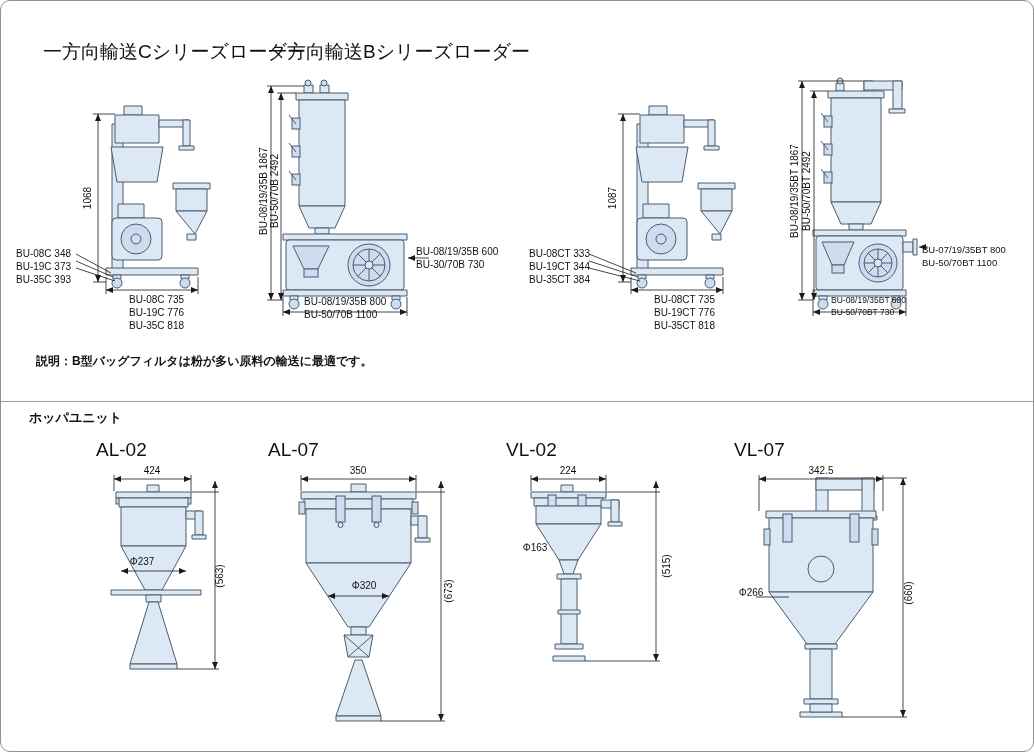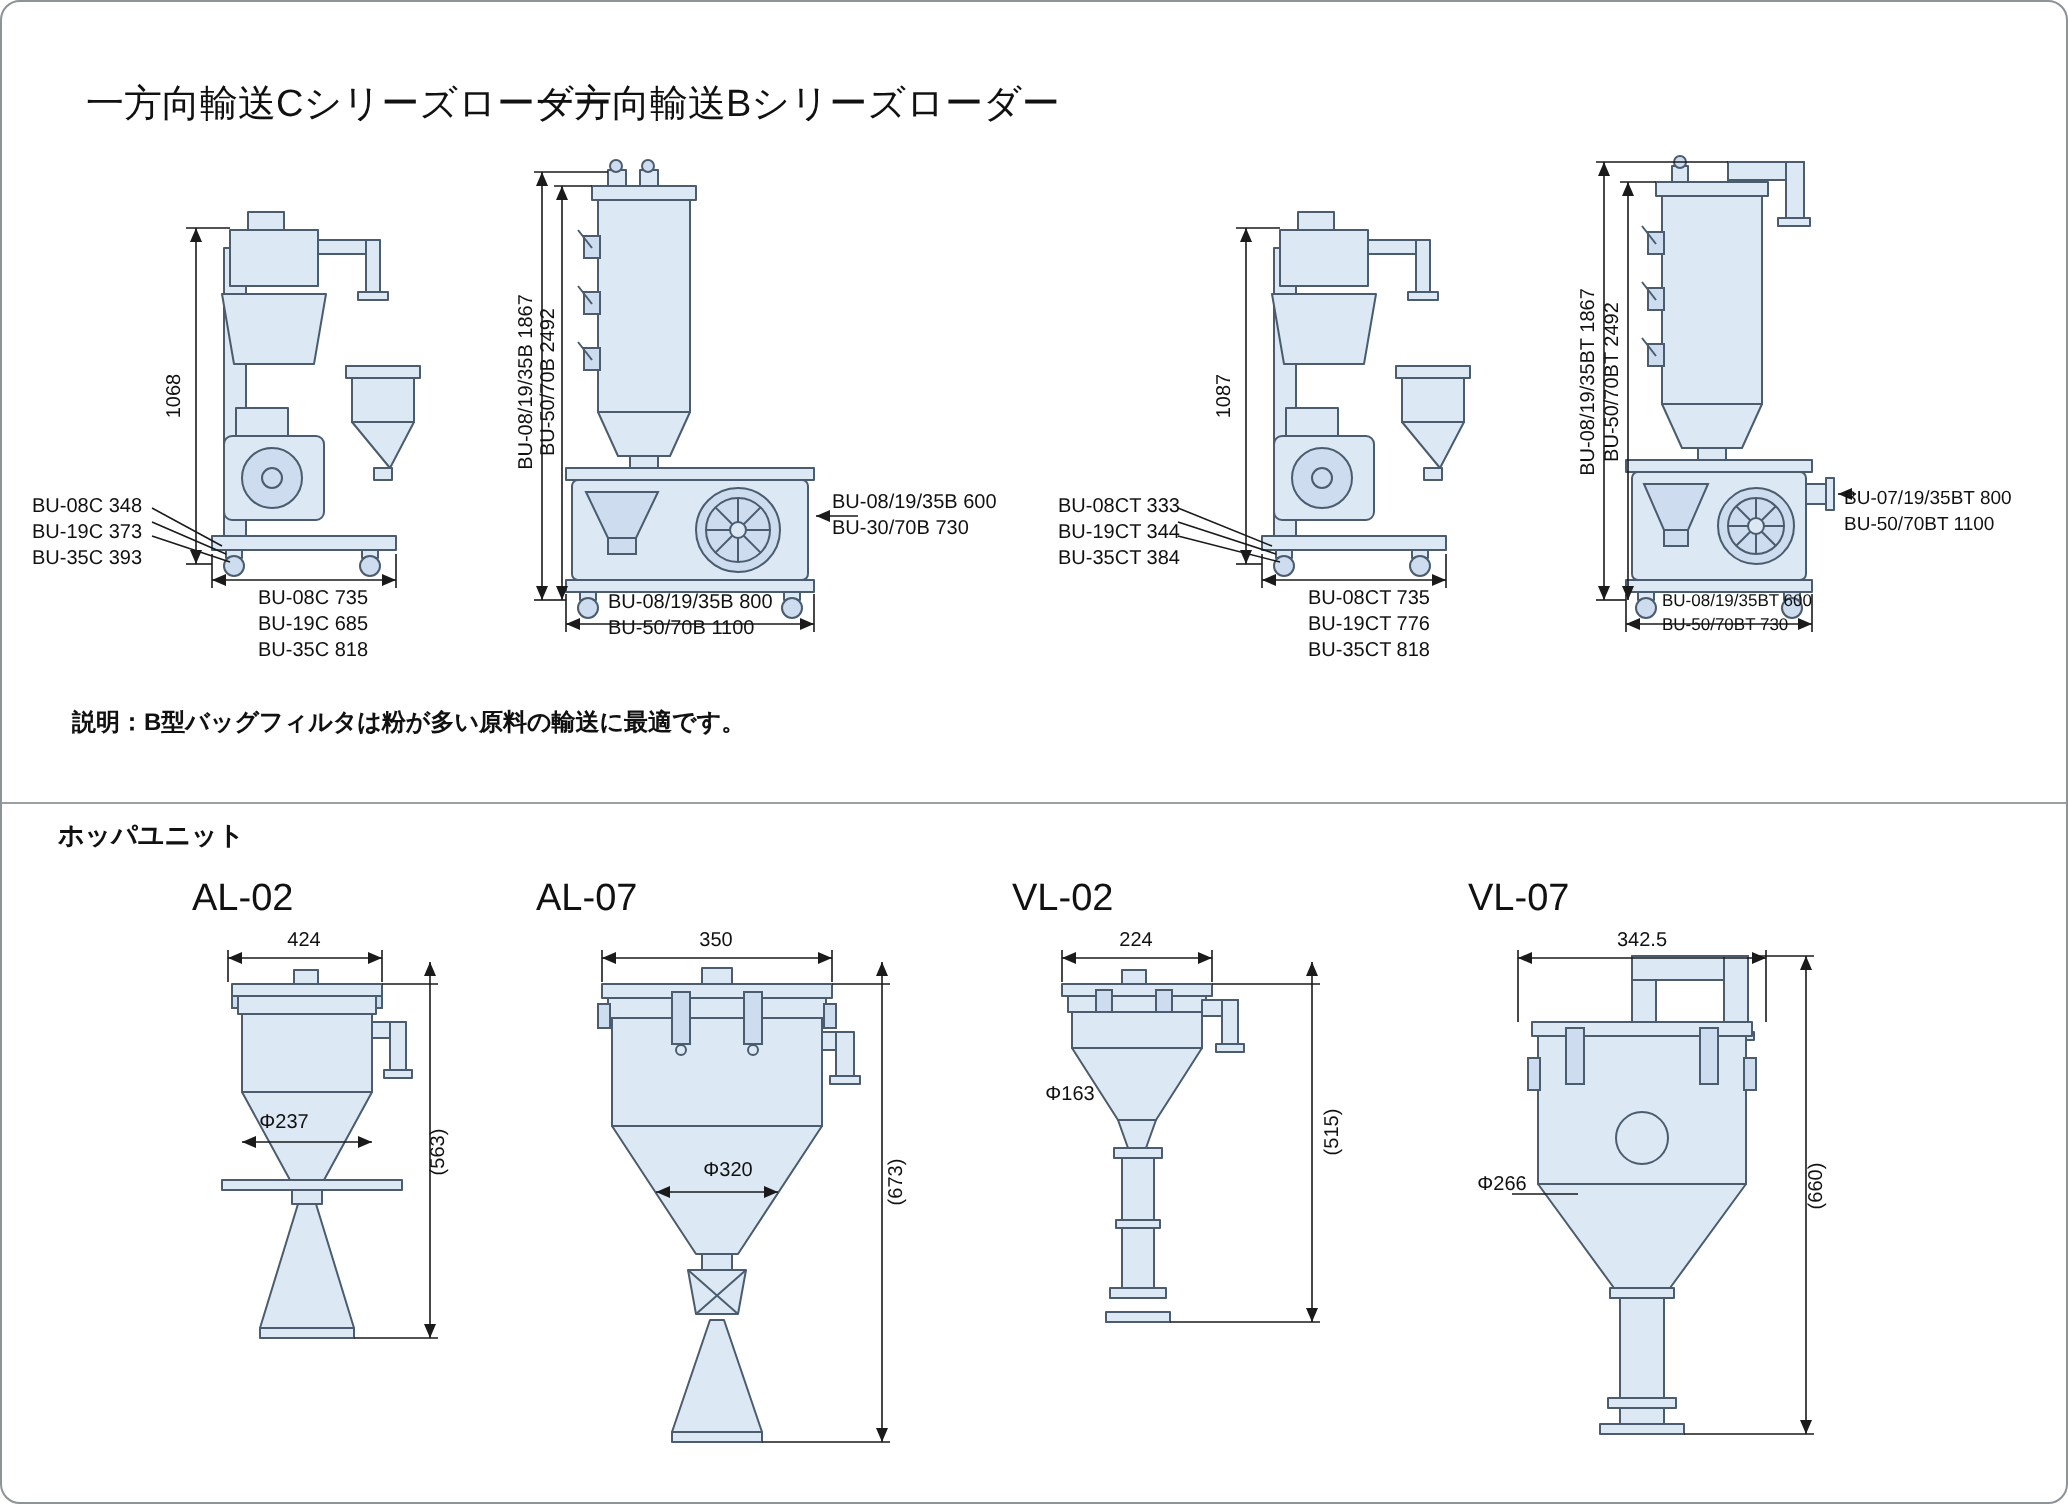--- a/index.html
+++ b/index.html
@@ -75,21 +75,21 @@
       </g>
     </svg>
     <div class="dimlbl rot" style="left:52px;top:161px;width:40px">1068</div>
     <div class="lbl r" style="left:0;top:216px;width:62px">
       <div>BU-08C 348</div>
       <div>BU-19C 373</div>
       <div>BU-35C 393</div>
     </div>
     <div class="lbl" style="left:113px;top:262px">
       <div>BU-08C 735</div>
-      <div>BU-19C 685</div>
+      <div>BU-19C 776</div>
       <div>BU-35C 818</div>
     </div>
   </div>
 
   <div class="diag" style="left:258px;top:30px;width:255px;height:310px">
     <div class="dtitle" style="left:9px;width:200px">一方向輸送Bシリーズローダー</div>
     <svg style="left:0;top:45px" width="255" height="250" viewBox="0 0 255 250">
       <g>
         <rect class="m" x="45" y="9" width="9" height="8"></rect>
         <circle class="m2" cx="49" cy="7" r="3"></circle>

